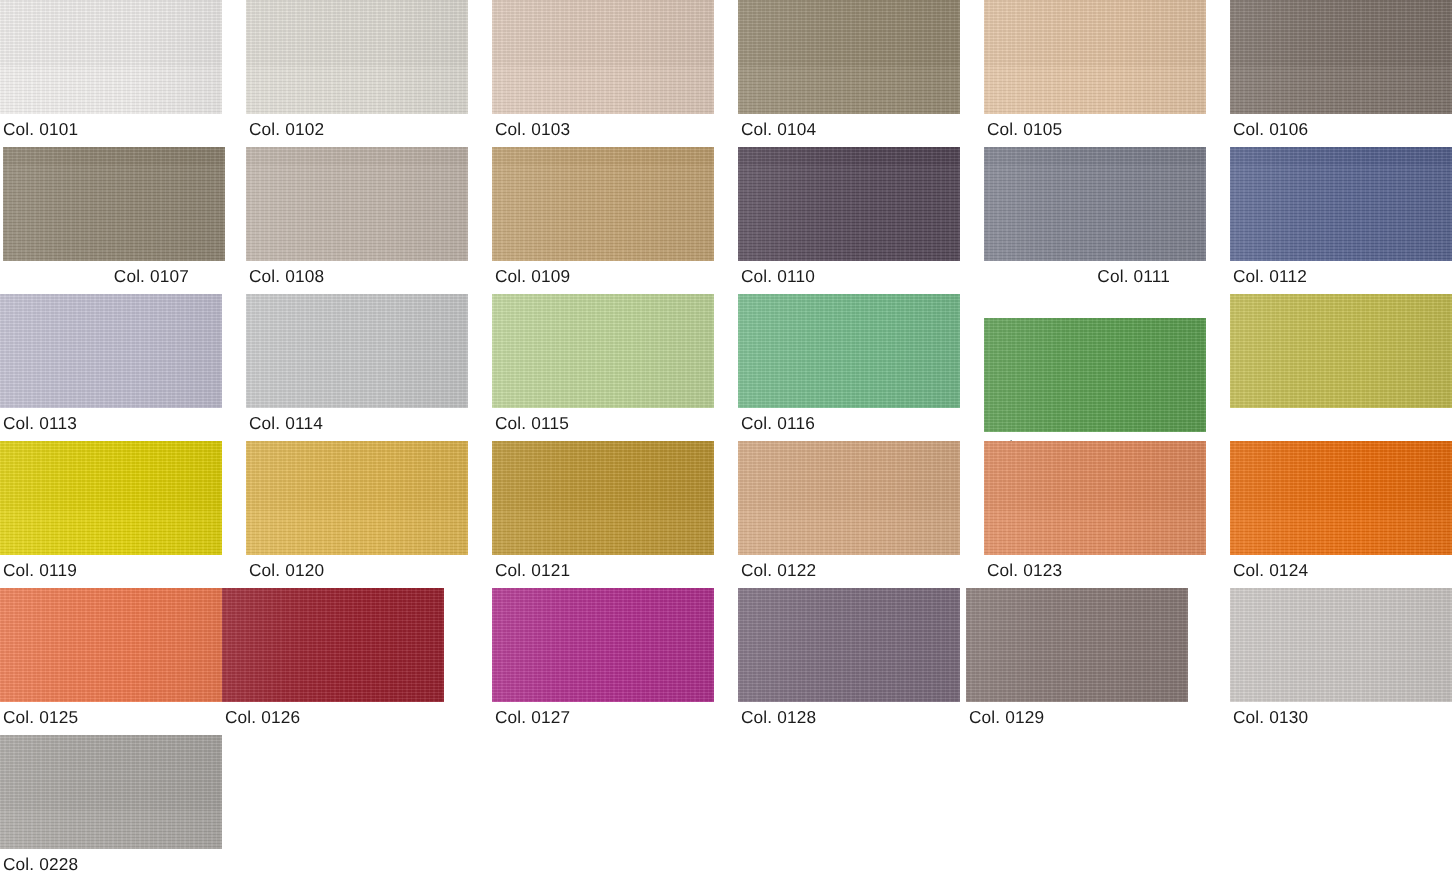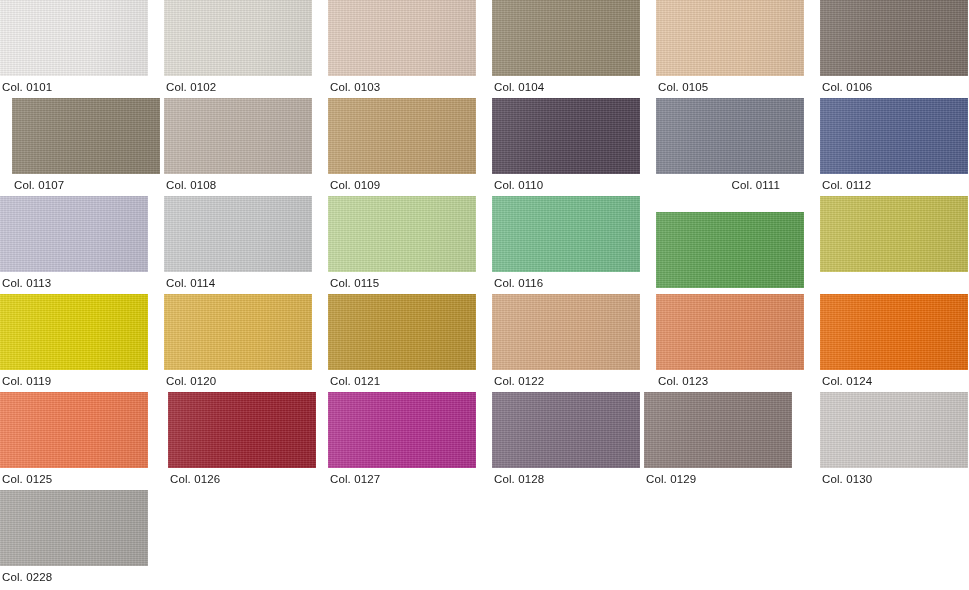--- a/index.html
+++ b/index.html
@@ -93,21 +93,21 @@
       <div class="swatch-label">Col. 0104</div>
     </div>
     <div class="swatch-cell" style="left: 656px; top: 0px;">
       <div class="swatch-chip" title="#e3c3a3" style="background: rgb(227, 195, 163); width: 148px; height: 76px;"></div>
       <div class="swatch-label">Col. 0105</div>
     </div>
     <div class="swatch-cell" style="left: 820px; top: 0px;">
       <div class="swatch-chip" title="#7d726a" style="background: rgb(125, 114, 106); width: 148px; height: 76px;"></div>
       <div class="swatch-label">Col. 0106</div>
     </div>
-    <div class="swatch-cell" style="left: 12px; top: 98px;">
+    <div class="swatch-cell" style="left: 2px; top: 98px; text-align: right;">
       <div class="swatch-chip" title="#8d8370" style="background: rgb(141, 131, 112); width: 148px; height: 76px;"></div>
       <div class="swatch-label">Col. 0107</div>
     </div>
     <div class="swatch-cell" style="left: 164px; top: 98px;">
       <div class="swatch-chip" title="#beb2a8" style="background: rgb(190, 178, 168); width: 148px; height: 76px;"></div>
       <div class="swatch-label">Col. 0108</div>
     </div>
     <div class="swatch-cell" style="left: 328px; top: 98px;">
       <div class="swatch-chip" title="#c0a070" style="background: rgb(192, 160, 112); width: 148px; height: 76px;"></div>
       <div class="swatch-label">Col. 0109</div>
@@ -168,21 +168,21 @@
       <div class="swatch-label">Col. 0123</div>
     </div>
     <div class="swatch-cell" style="left: 820px; top: 294px;">
       <div class="swatch-chip" title="#ea6d0c" style="background: rgb(234, 109, 12); width: 148px; height: 76px;"></div>
       <div class="swatch-label">Col. 0124</div>
     </div>
     <div class="swatch-cell" style="left: 0px; top: 392px;">
       <div class="swatch-chip" title="#f07a50" style="background: rgb(240, 122, 80); width: 148px; height: 76px;"></div>
       <div class="swatch-label">Col. 0125</div>
     </div>
-    <div class="swatch-cell" style="left: 168px; top: 392px;">
+    <div class="swatch-cell" style="left: 148px; top: 392px;">
       <div class="swatch-chip" title="#9b2230" style="background: rgb(155, 34, 48); width: 148px; height: 76px;"></div>
       <div class="swatch-label">Col. 0126</div>
     </div>
     <div class="swatch-cell" style="left: 328px; top: 392px;">
       <div class="swatch-chip" title="#b23190" style="background: rgb(178, 49, 144); width: 148px; height: 76px;"></div>
       <div class="swatch-label">Col. 0127</div>
     </div>
     <div class="swatch-cell" style="left: 492px; top: 392px;">
       <div class="swatch-chip" title="#7d6e80" style="background: rgb(125, 110, 128); width: 148px; height: 76px;"></div>
       <div class="swatch-label">Col. 0128</div>

